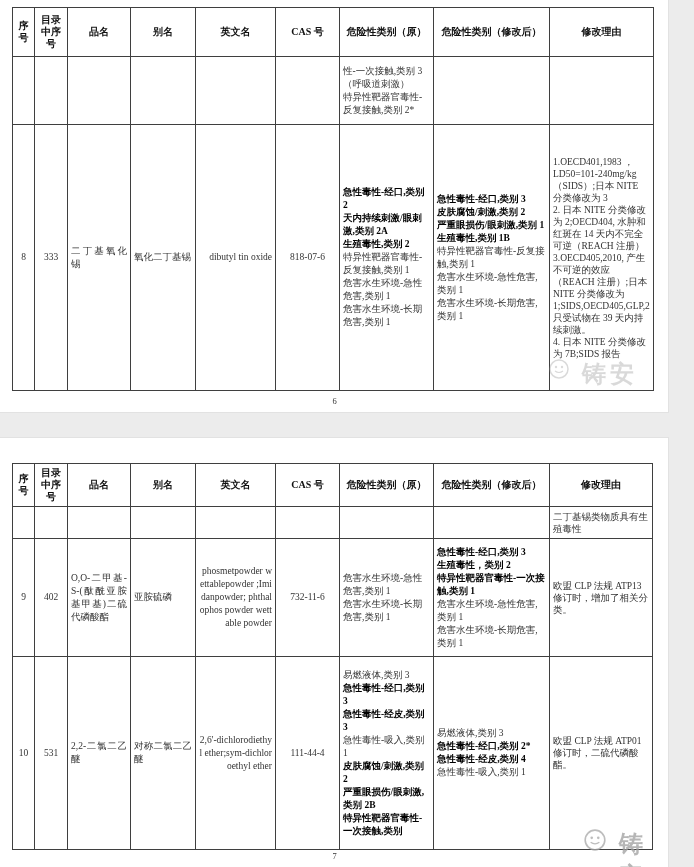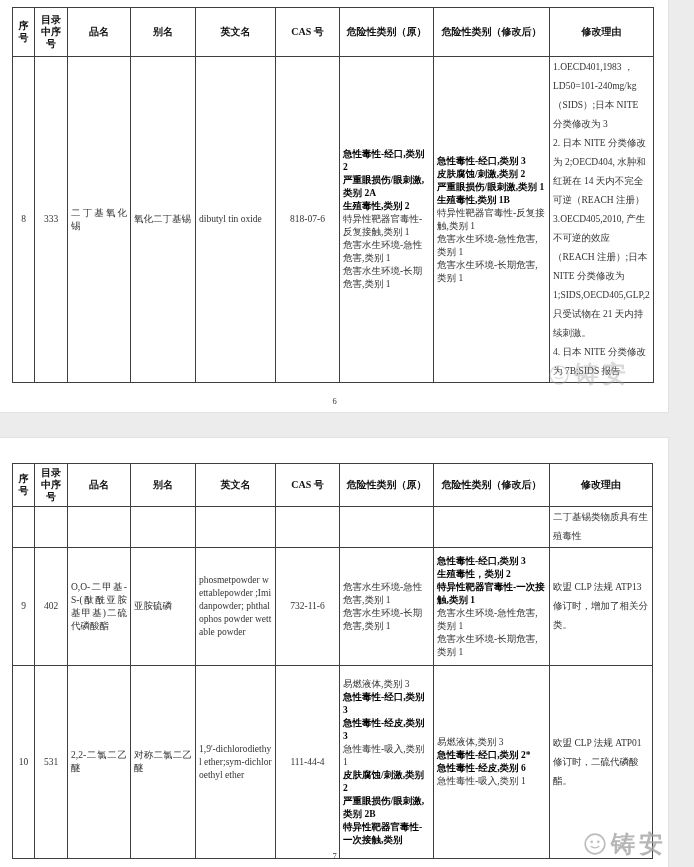--- a/index.html
+++ b/index.html
@@ -28,32 +28,32 @@
     box-sizing:border-box;
     word-wrap:break-word;
   }
   .doc th{
     font-size:10px;font-weight:bold;text-align:center;color:#111;
     line-height:12px;
   }
   .doc td{font-size:9.5px;line-height:13px;color:#333;}
   td.num{text-align:center;}
   td.cjk{text-align:justify;text-justify:inter-character;}
-  td.eng{text-align:left;word-break:break-all;}
+  td.eng{text-align:right;word-break:break-all;}
   .hl{line-height:13px;}
   .hl.b{font-weight:bold;color:#000;}
-  .reason .hl{line-height:19px;}
+  .reason .hl{line-height:12px;}
   .footer{
     position:absolute;left:0;width:669px;text-align:center;
     font-size:8.5px;color:#333;
   }
   #page-6 .footer{top:396px;}
   #page-7 .footer{top:413px;}
   .watermark{
-    position:absolute;display:flex;align-items:flex-end;gap:4px;
+    position:absolute;display:flex;align-items:flex-start;gap:12px;
     color:#9e9e9e;pointer-events:none;
   }
   .wm-text{
     font-size:24px;font-weight:bold;letter-spacing:4px;
     font-family:"Liberation Serif","DejaVu Serif",serif;
   }
   .wm-logo{display:inline-block;}
   #wm-overlay{left:548px;top:358px;opacity:0.38;}
   #wm-corner{left:583px;top:390px;opacity:0.75;}
 </style>
@@ -78,48 +78,62 @@
       <th>序号</th>
       <th>目录中序号</th>
       <th>品名</th>
       <th>别名</th>
       <th>英文名</th>
       <th>CAS 号</th>
       <th>危险性类别（原）</th>
       <th>危险性类别（修改后）</th>
       <th>修改理由</th>
     </tr>
+    <tr style="height:68px">
+      <td class="num"></td>
+      <td class="num"></td>
+      <td class="cjk"></td>
+      <td class="cjk"></td>
+      <td class="eng"></td>
+      <td class="num"></td>
+      <td>
+            <div class="hl">性-一次接触,类别 3（呼吸道刺激）</div>
+            <div class="hl">特异性靶器官毒性-反复接触,类别 2*</div>
+          </td>
+      <td></td>
+      <td class="reason"></td>
+    </tr>
     <tr style="height:266px">
       <td class="num">8</td>
       <td class="num">333</td>
       <td class="cjk">二丁基氧化锡</td>
       <td class="cjk">氧化二丁基锡</td>
       <td class="eng">dibutyl tin oxide</td>
       <td class="num">818-07-6</td>
       <td>
             <div class="hl b">急性毒性-经口,类别 2</div>
-            <div class="hl b">严重眼损伤/眼刺激,类别 2A</div>
+            <div class="hl b">天内持续刺激/眼刺激,类别 2A</div>
             <div class="hl b">生殖毒性,类别 2</div>
             <div class="hl">特异性靶器官毒性-反复接触,类别 1</div>
             <div class="hl">危害水生环境-急性危害,类别 1</div>
             <div class="hl">危害水生环境-长期危害,类别 1</div>
           </td>
       <td>
             <div class="hl b">急性毒性-经口,类别 3</div>
             <div class="hl b">皮肤腐蚀/刺激,类别 2</div>
             <div class="hl b">严重眼损伤/眼刺激,类别 1</div>
             <div class="hl b">生殖毒性,类别 1B</div>
             <div class="hl">特异性靶器官毒性-反复接触,类别 1</div>
             <div class="hl">危害水生环境-急性危害,类别 1</div>
             <div class="hl">危害水生环境-长期危害,类别 1</div>
           </td>
       <td class="reason">
             <div class="hl">1.OECD401,1983 ，LD50=101-240mg/kg（SIDS）;日本 NITE 分类修改为 3</div>
             <div class="hl">2. 日本 NITE 分类修改 为 2;OECD404, 水肿和红斑在 14 天内不完全可逆（REACH 注册）</div>
-            <div class="hl">3.OECD405,2010, 产生不可逆的效应（REACH 注册）;日本 NITE 分类修改为 1;SIDS,OECD405,GLP,2 只受试物在 21 天内持续刺激。</div>
+            <div class="hl">3.OECD405,2010, 产生不可逆的效应（REACH 注册）;日本 NITE 分类修改为 1;SIDS,OECD405,GLP,2 只受试物在 39 天内持续刺激。</div>
             <div class="hl">4. 日本 NITE 分类修改为 7B;SIDS 报告</div>
           </td>
     </tr>
   </tbody>
     </table>
 
   <div class="watermark" id="wm-overlay">
     <span class="wm-logo">
       <svg width="22" height="22" viewBox="0 0 22 22">
         <circle cx="11" cy="11" r="9" fill="none" stroke="#9e9e9e" stroke-width="1.5"></circle>
@@ -192,35 +206,35 @@
           </td>
       <td class="reason">
             <div class="hl">欧盟 CLP 法规 ATP13 修订时，增加了相关分类。</div>
           </td>
     </tr>
     <tr style="height:193px">
       <td class="num">10</td>
       <td class="num">531</td>
       <td class="cjk">2,2-二氯二乙醚</td>
       <td class="cjk">对称二氯二乙醚</td>
-      <td class="eng">1,9'-dichlorodiethyl ether;sym-dichloroethyl ether</td>
+      <td class="eng">2,6'-dichlorodiethyl ether;sym-dichloroethyl ether</td>
       <td class="num">111-44-4</td>
       <td>
             <div class="hl">易燃液体,类别 3</div>
             <div class="hl b">急性毒性-经口,类别 3</div>
             <div class="hl b">急性毒性-经皮,类别 3</div>
             <div class="hl">急性毒性-吸入,类别 1</div>
             <div class="hl b">皮肤腐蚀/刺激,类别 2</div>
             <div class="hl b">严重眼损伤/眼刺激,类别 2B</div>
             <div class="hl b">特异性靶器官毒性-一次接触,类别</div>
           </td>
       <td>
             <div class="hl">易燃液体,类别 3</div>
             <div class="hl b">急性毒性-经口,类别 2*</div>
-            <div class="hl b">急性毒性-经皮,类别 6</div>
+            <div class="hl b">急性毒性-经皮,类别 4</div>
             <div class="hl">急性毒性-吸入,类别 1</div>
           </td>
       <td class="reason">
             <div class="hl">欧盟 CLP 法规 ATP01 修订时，二硫代磷酸酯。</div>
           </td>
     </tr>
   </tbody>
     </table>
 
   <div class="watermark" id="wm-corner">

